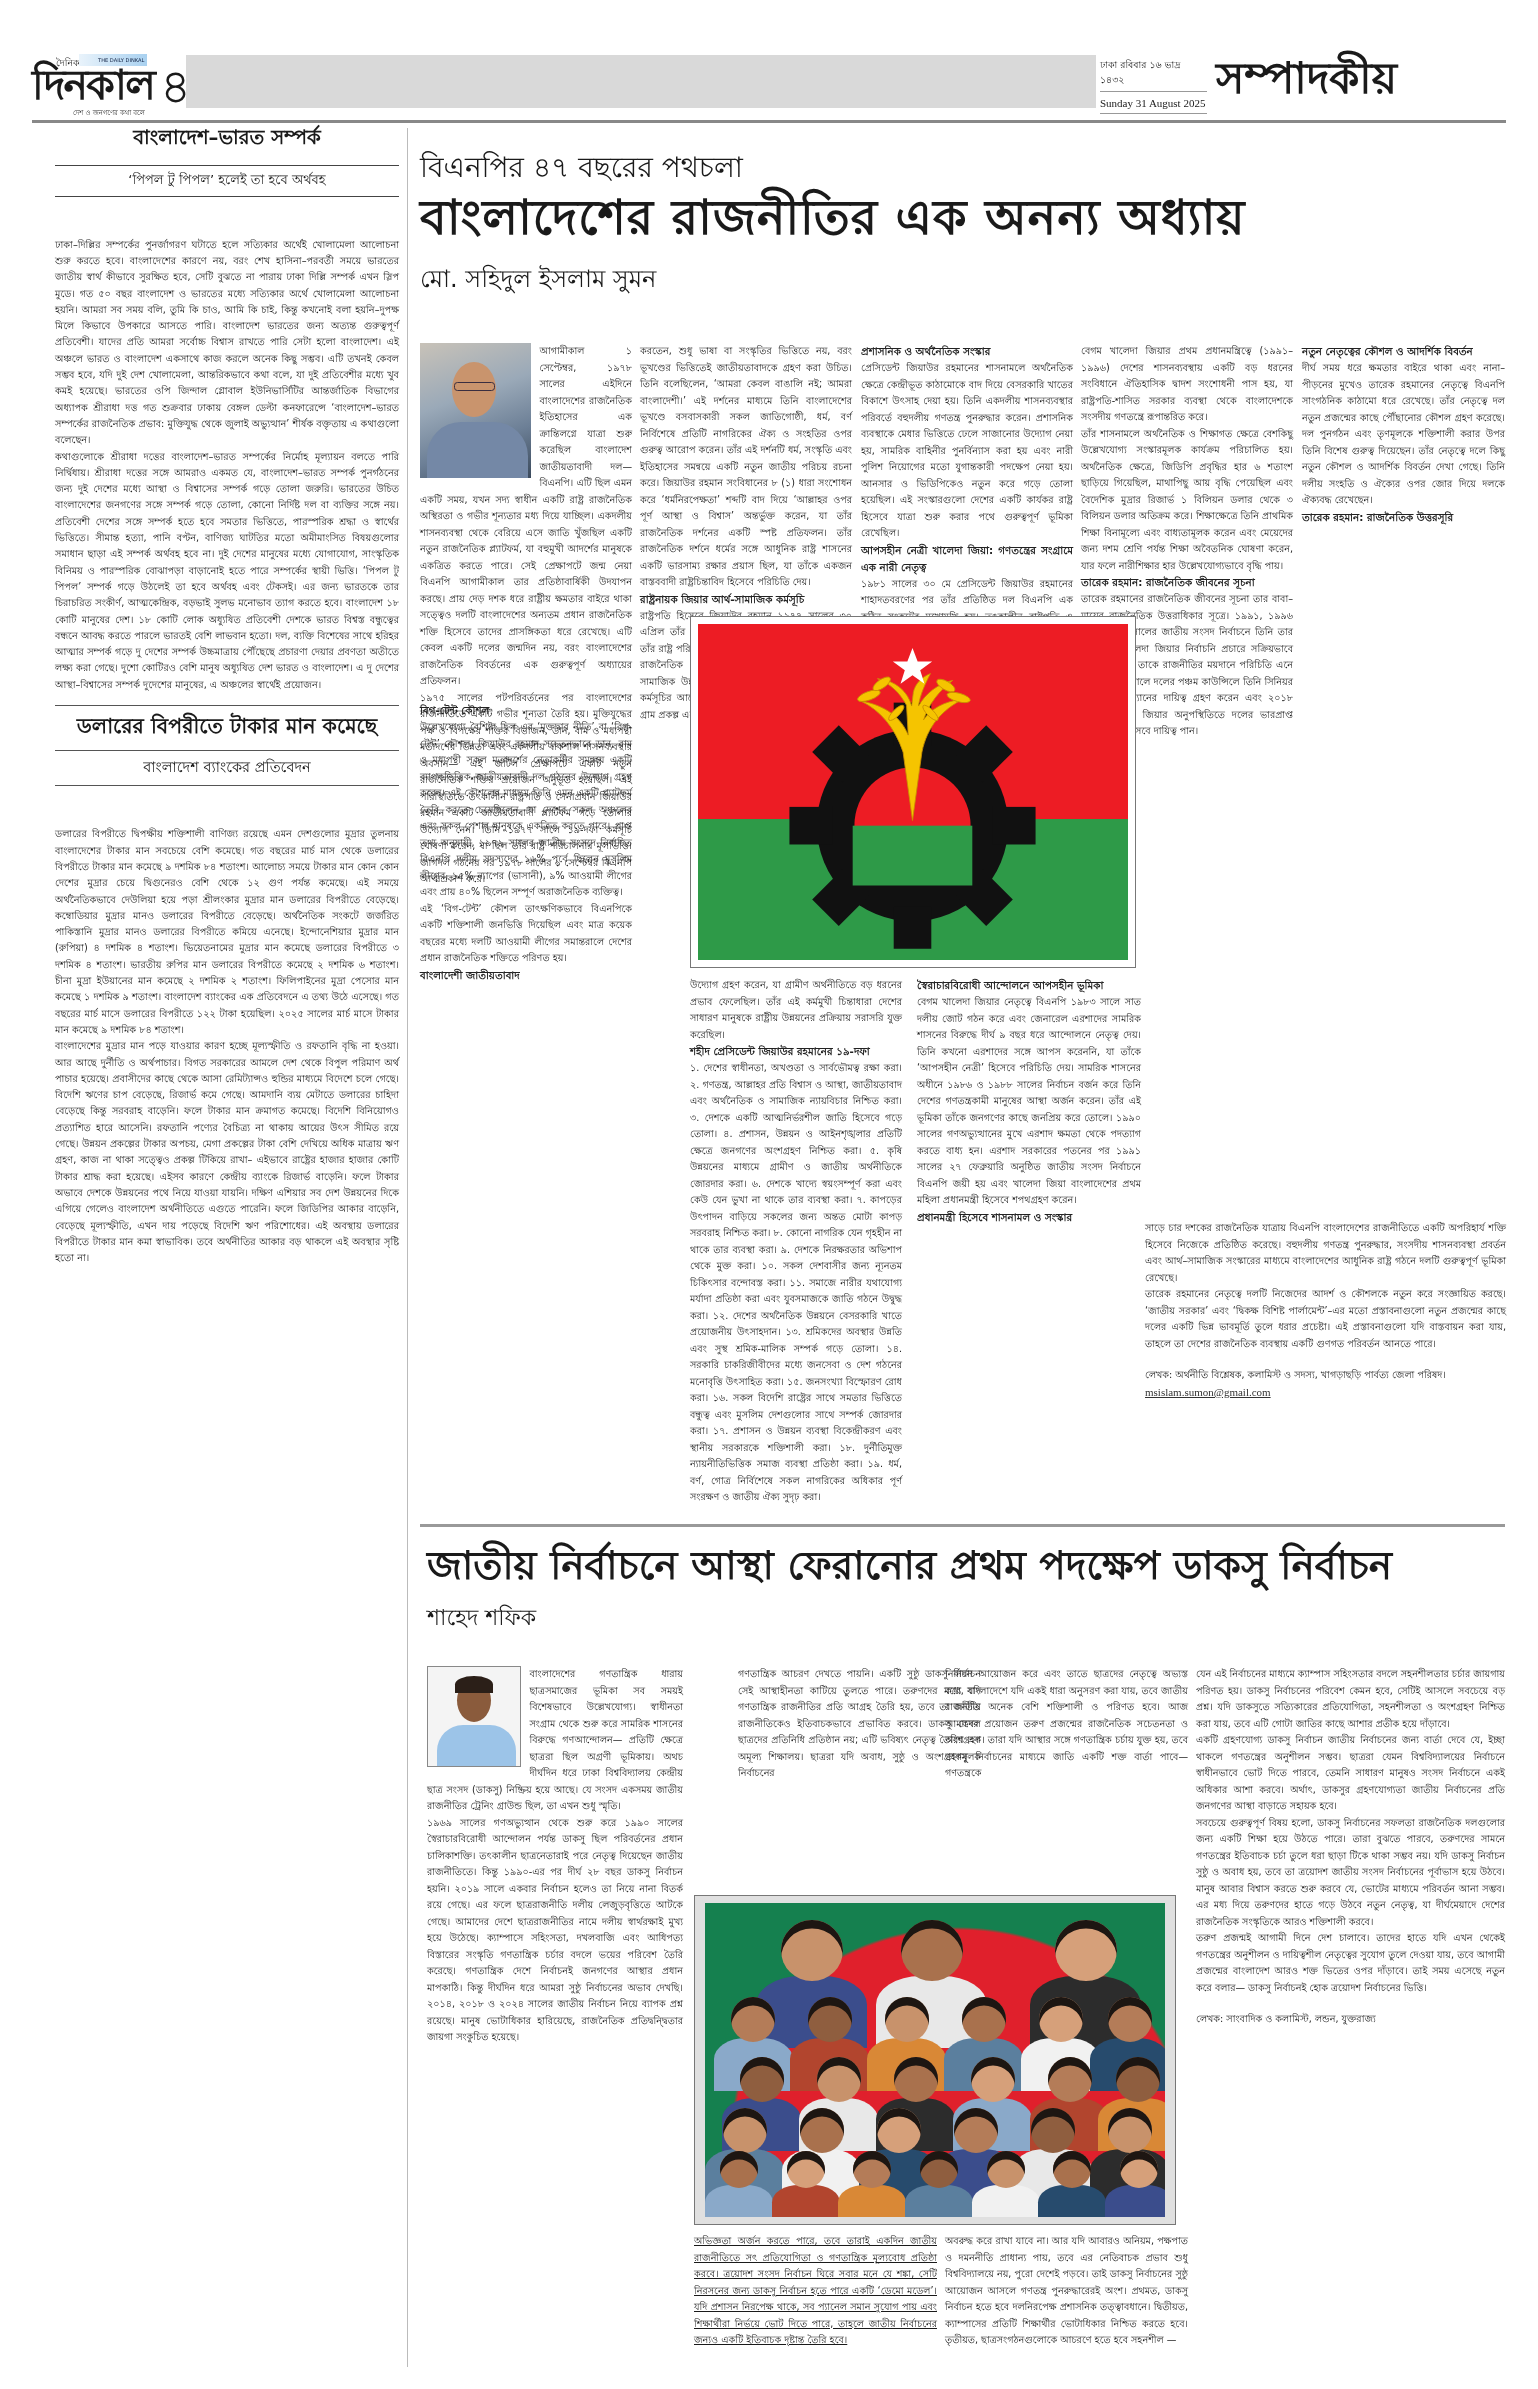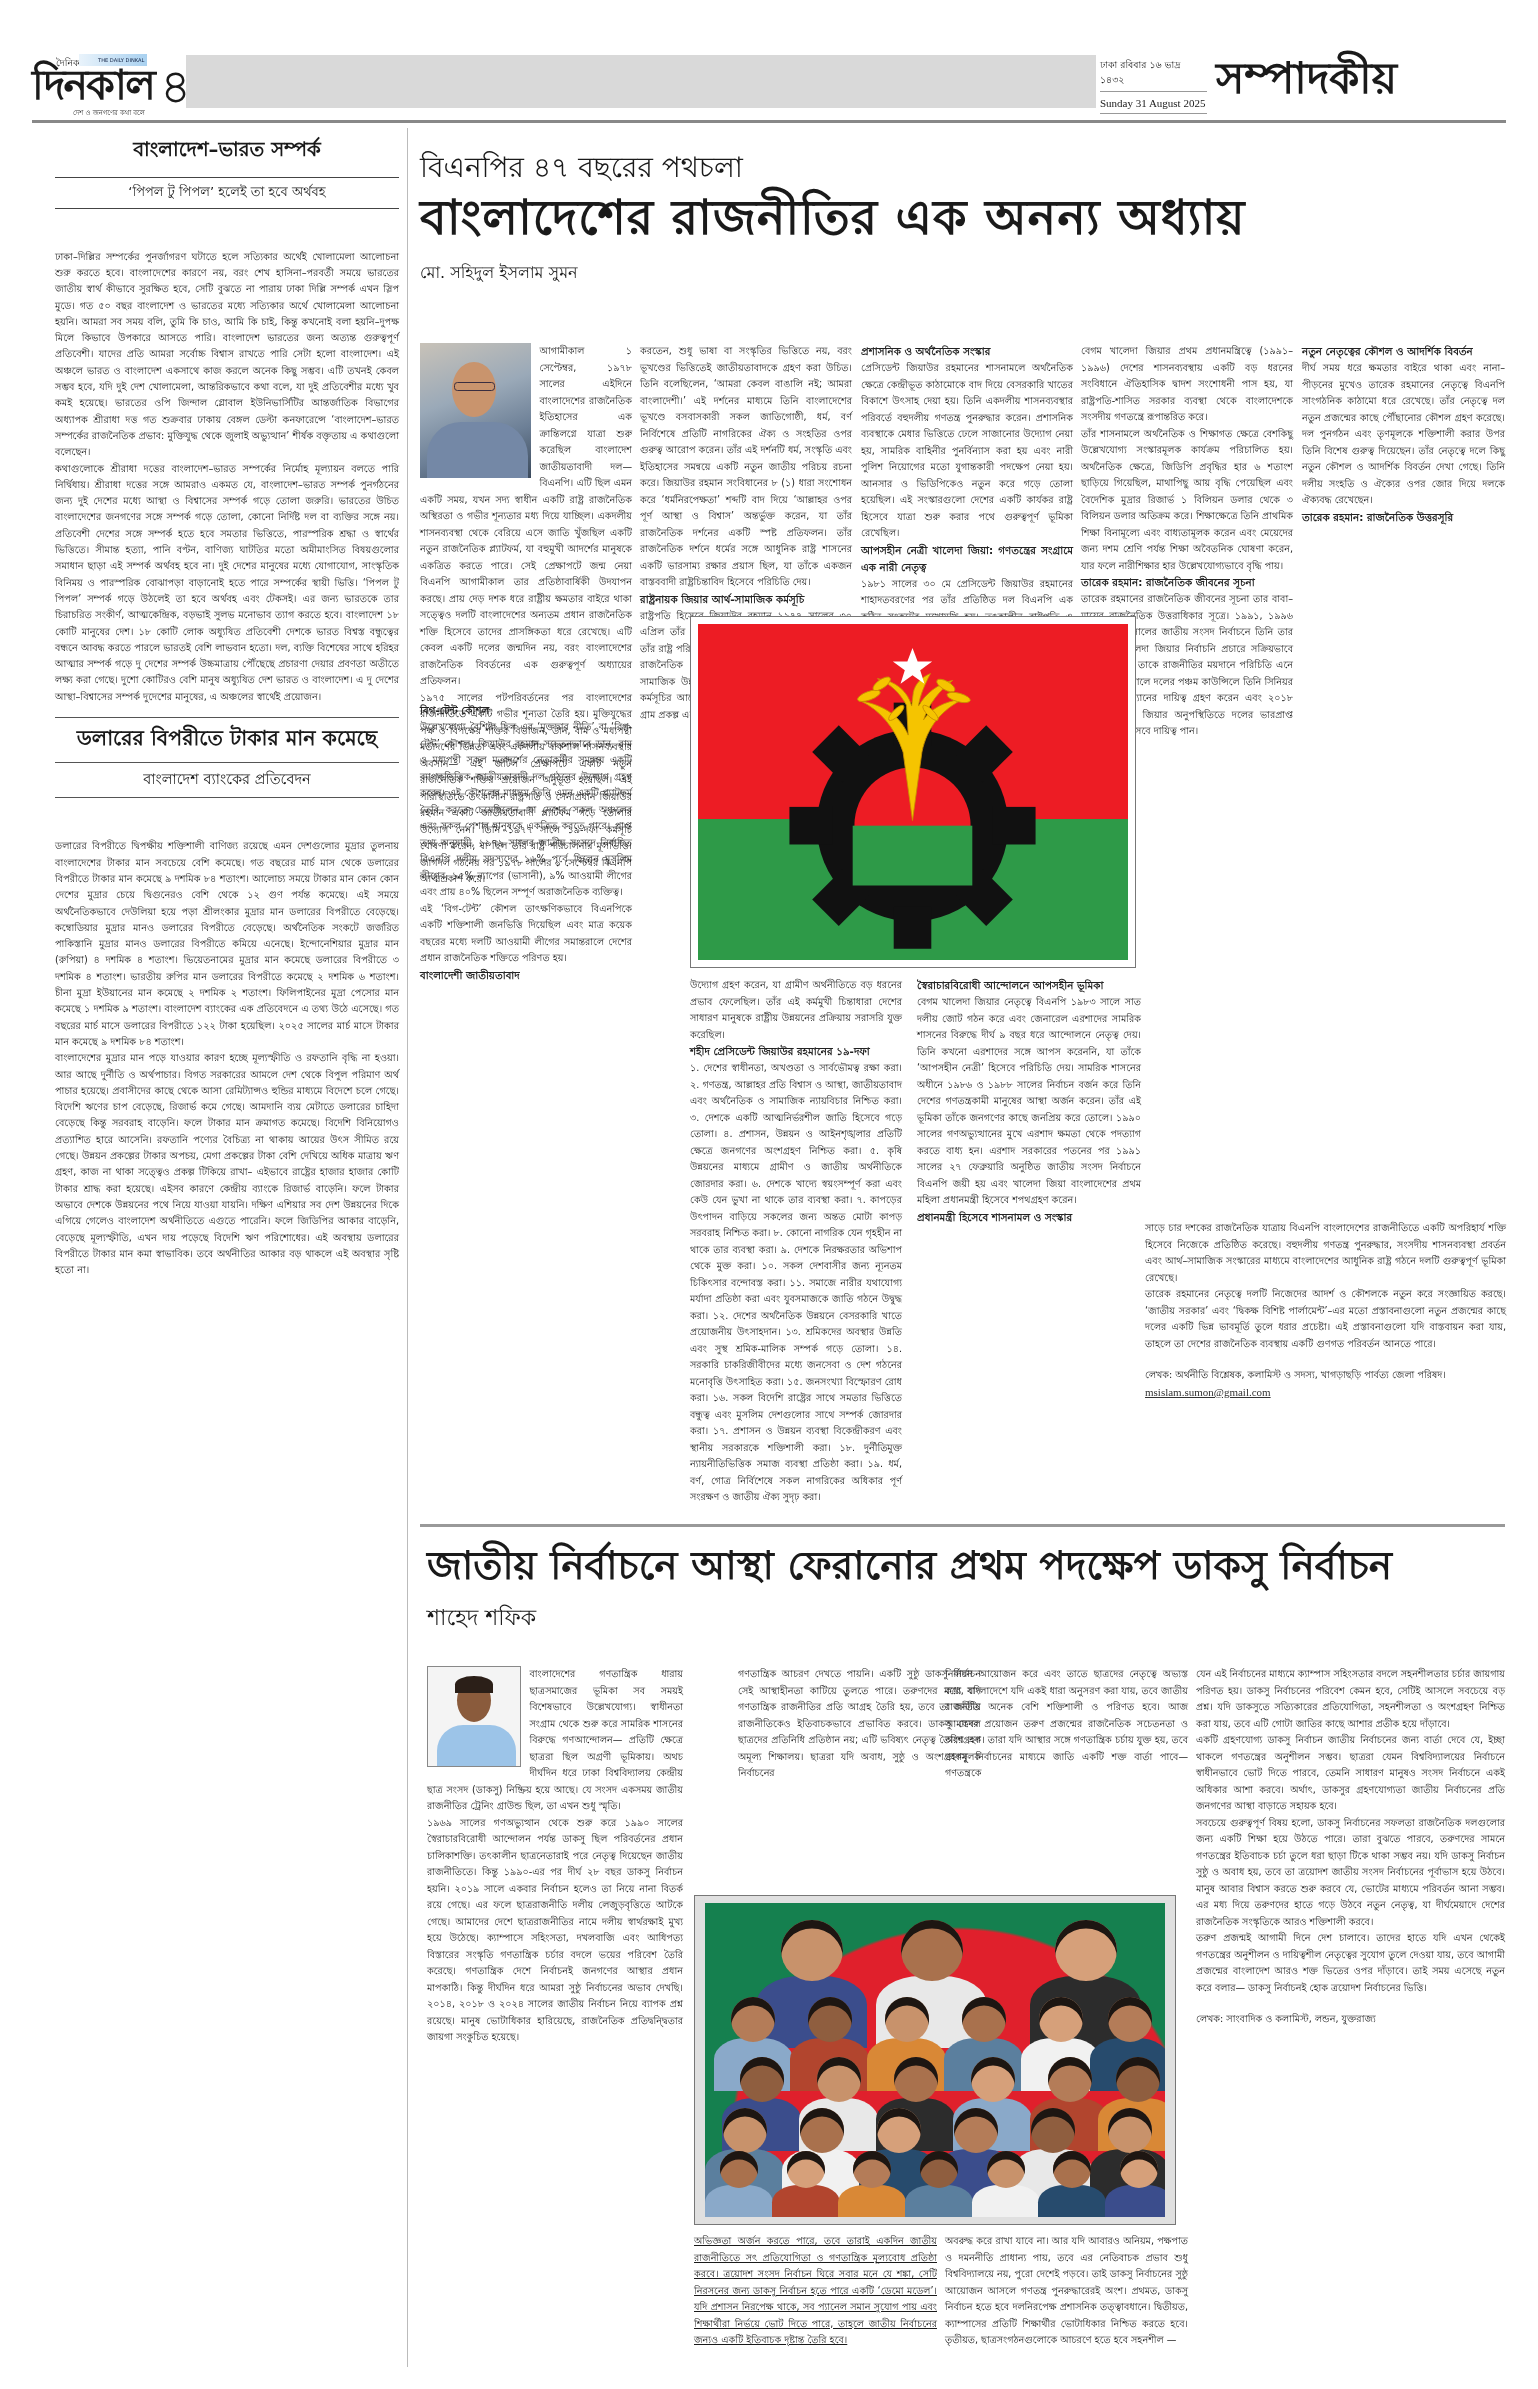--- a/index.html
+++ b/index.html
@@ -15,37 +15,37 @@
   .logo-tag { position: absolute; left: 41px; top: 56px; font-size: 6.8px; color: #333; }
   .page-num { position: absolute; left: 128px; top: 10.3px; font-size: 48px; font-weight: 300; line-height: 51px; }
   .mast-bar { position: absolute; left: 154px; top: 4.3px; width: 910px; height: 53px; background: #d9d9d9; }
   .mast-date { position: absolute; left: 1068px; top: 6.8px; width: 107px; }
   .mast-date .bn { font-size: 9.4px; padding-bottom: 3.4px; border-bottom: 1.7px solid #999; }
   .mast-date .en { font-size: 11px; padding: 5.1px 0 3.4px; border-bottom: 1.7px solid #999; font-family: "Liberation Serif", serif; }
   .section-title { position: absolute; left: 1184px; top: 0; font-size: 43px; font-weight: bold; line-height: 55px; }
   .mast-rule { position: absolute; left: 32px; top: 120px; width: 1474px; height: 2.6px; background: #888; }
 
   
-  .left-col { position: absolute; left: 55px; top: 128px; width: 344px; }
+  .left-col { position: absolute; left: 55px; top: 116px; width: 344px; }
   .kicker { font-size: 19.7px; font-weight: bold; text-align: center; padding: 6.8px 0 10.3px; }
   .subhead { font-size: 13px; text-align: center; padding: 4.3px 0; border-top: 0.9px solid #444; border-bottom: 0.9px solid #444; margin-bottom: 8.5px; }
   .body { font-size: 9.7px; line-height: 16.4px; text-align: justify; color: #222; }
   .body p { margin-bottom: 0; }
   .left-col .body { font-size: 9.7px; line-height: 16.3px; margin-top: 40px; }
   .h-sep { border-top: 1.7px solid #555; margin-top: 12px; }
   .left-h2 { font-size: 20.5px; font-weight: bold; text-align: center; padding: 5.1px 0; border-bottom: 1.7px solid #555; }
   .left-h3 { font-size: 14.5px; text-align: center; padding: 5.1px 0; border-bottom: 1.7px solid #555; margin-bottom: 8.5px; }
 
   .col-divider { position: absolute; top: 128px; width: 0.9px; background: #bbb; }
 
   
   .art1 { position: absolute; left: 420px; top: 150px; width: 1085px; }
   .art1-kicker { font-size: 28px; line-height: 36px; }
   .art1-head { font-size: 48px; font-weight: bold; line-height: 62px; letter-spacing: 0.9px; }
-  .byline { font-size: 16px; margin-top: 12px; }
+  .byline { font-size: 24px; margin-top: 12px; }
   .art1-cols { position: absolute; top: 193px; left: 0; width: 1085px; }
   .c { position: absolute; }
   .c .body { font-size: 9.6px; line-height: 16.5px; }
   .subh { font-weight: bold; font-size: 10.3px; line-height: 17px; }
   .author-photo { float: left; width: 111px; height: 135px; margin: 0 8.5px 3.4px 0; background: linear-gradient(160deg,#c8c2b8 0%,#9aa9b8 40%,#6c7f96 70%,#3b4a5c 100%); position: relative; overflow: hidden; }
   .author-photo .face { position:absolute; left:32px; top:19px; width:44px; height:55px; border-radius:50%; background:#c9946d; }
   .author-photo .glasses { position:absolute; left:34px; top:39px; width:41px; height:8.5px; border:1.7px solid #3a2e40; border-radius:3.4px; }
   .author-photo .shirt { position:absolute; left:6.8px; top:79px; width:101px; height:68px; border-radius:34px 34px 0 0; background:#7488a6; }
 
   

